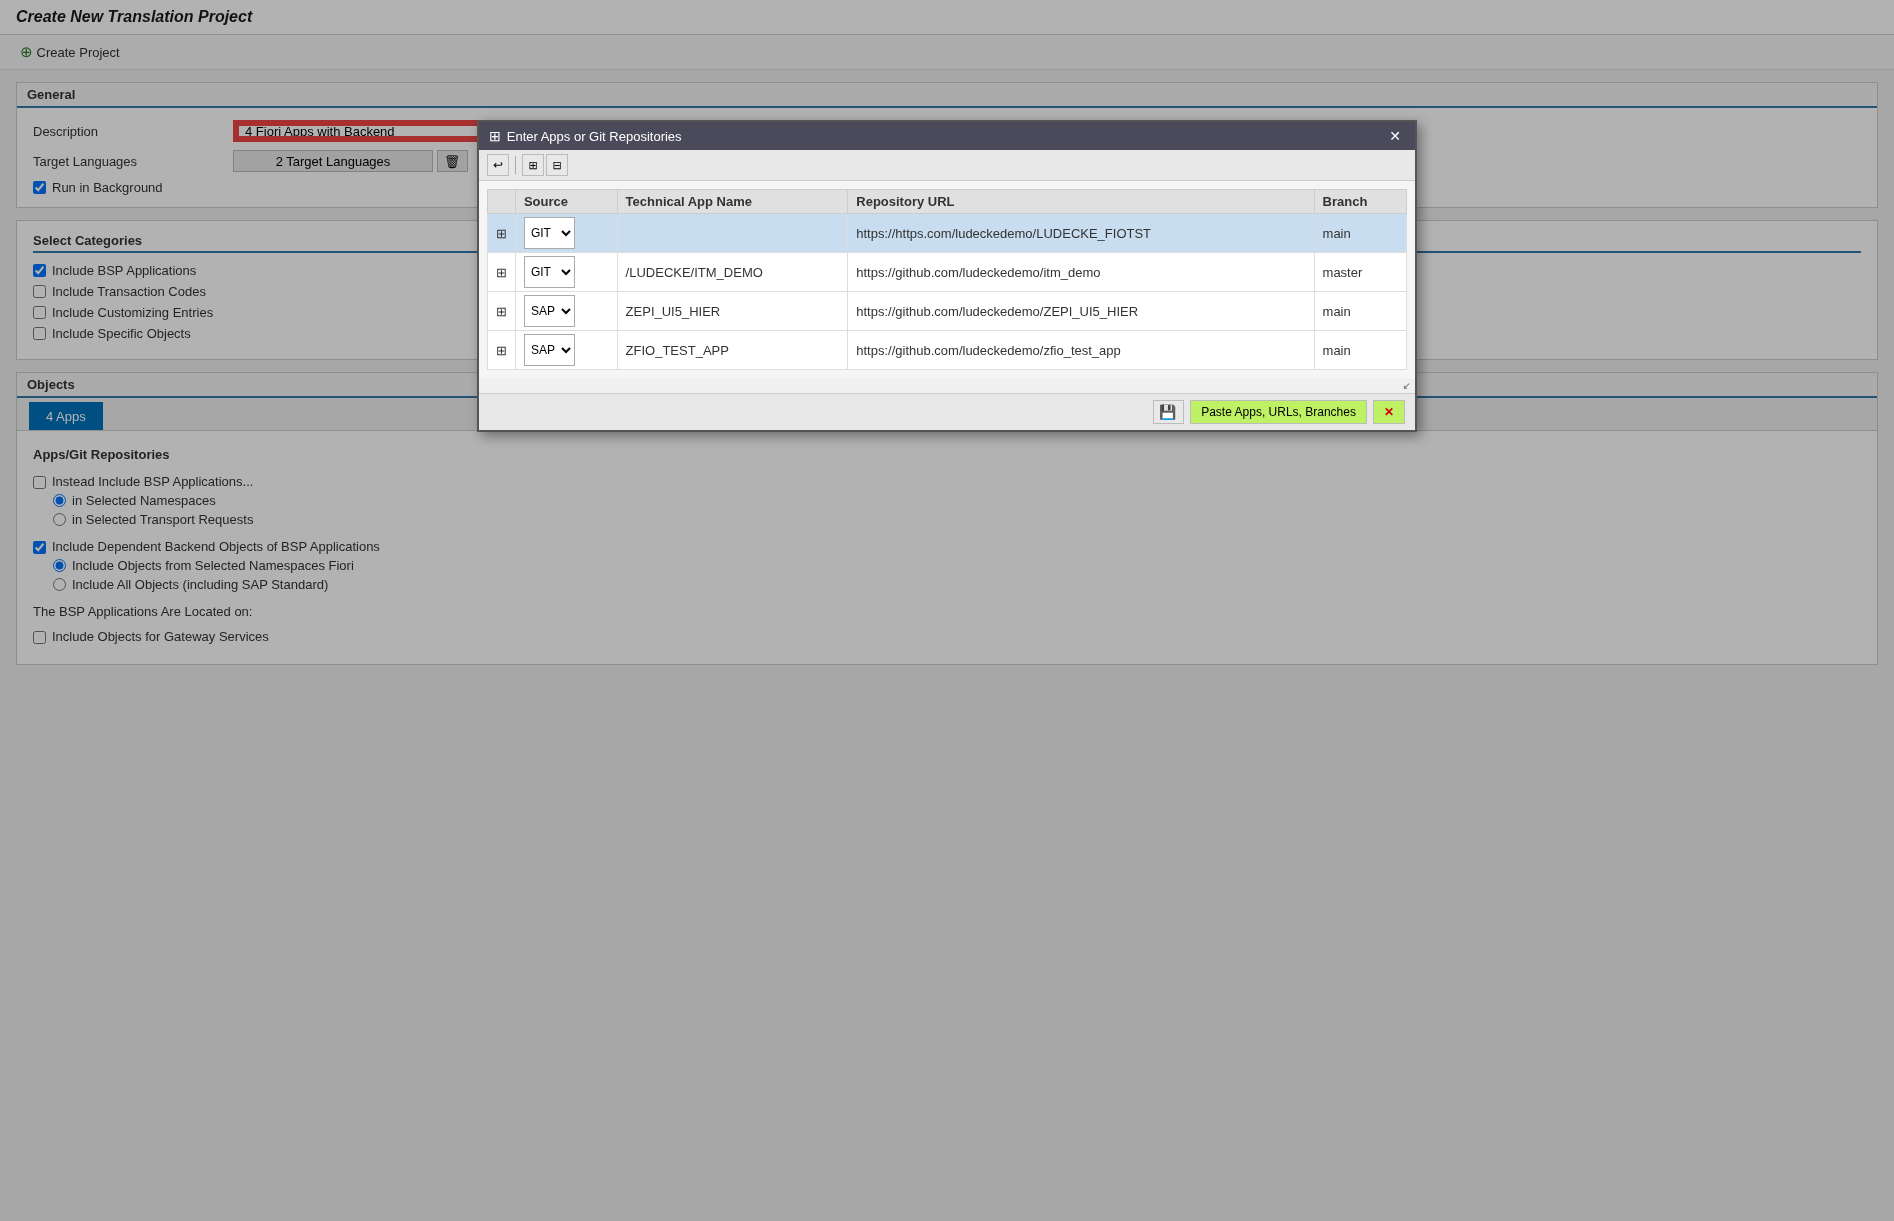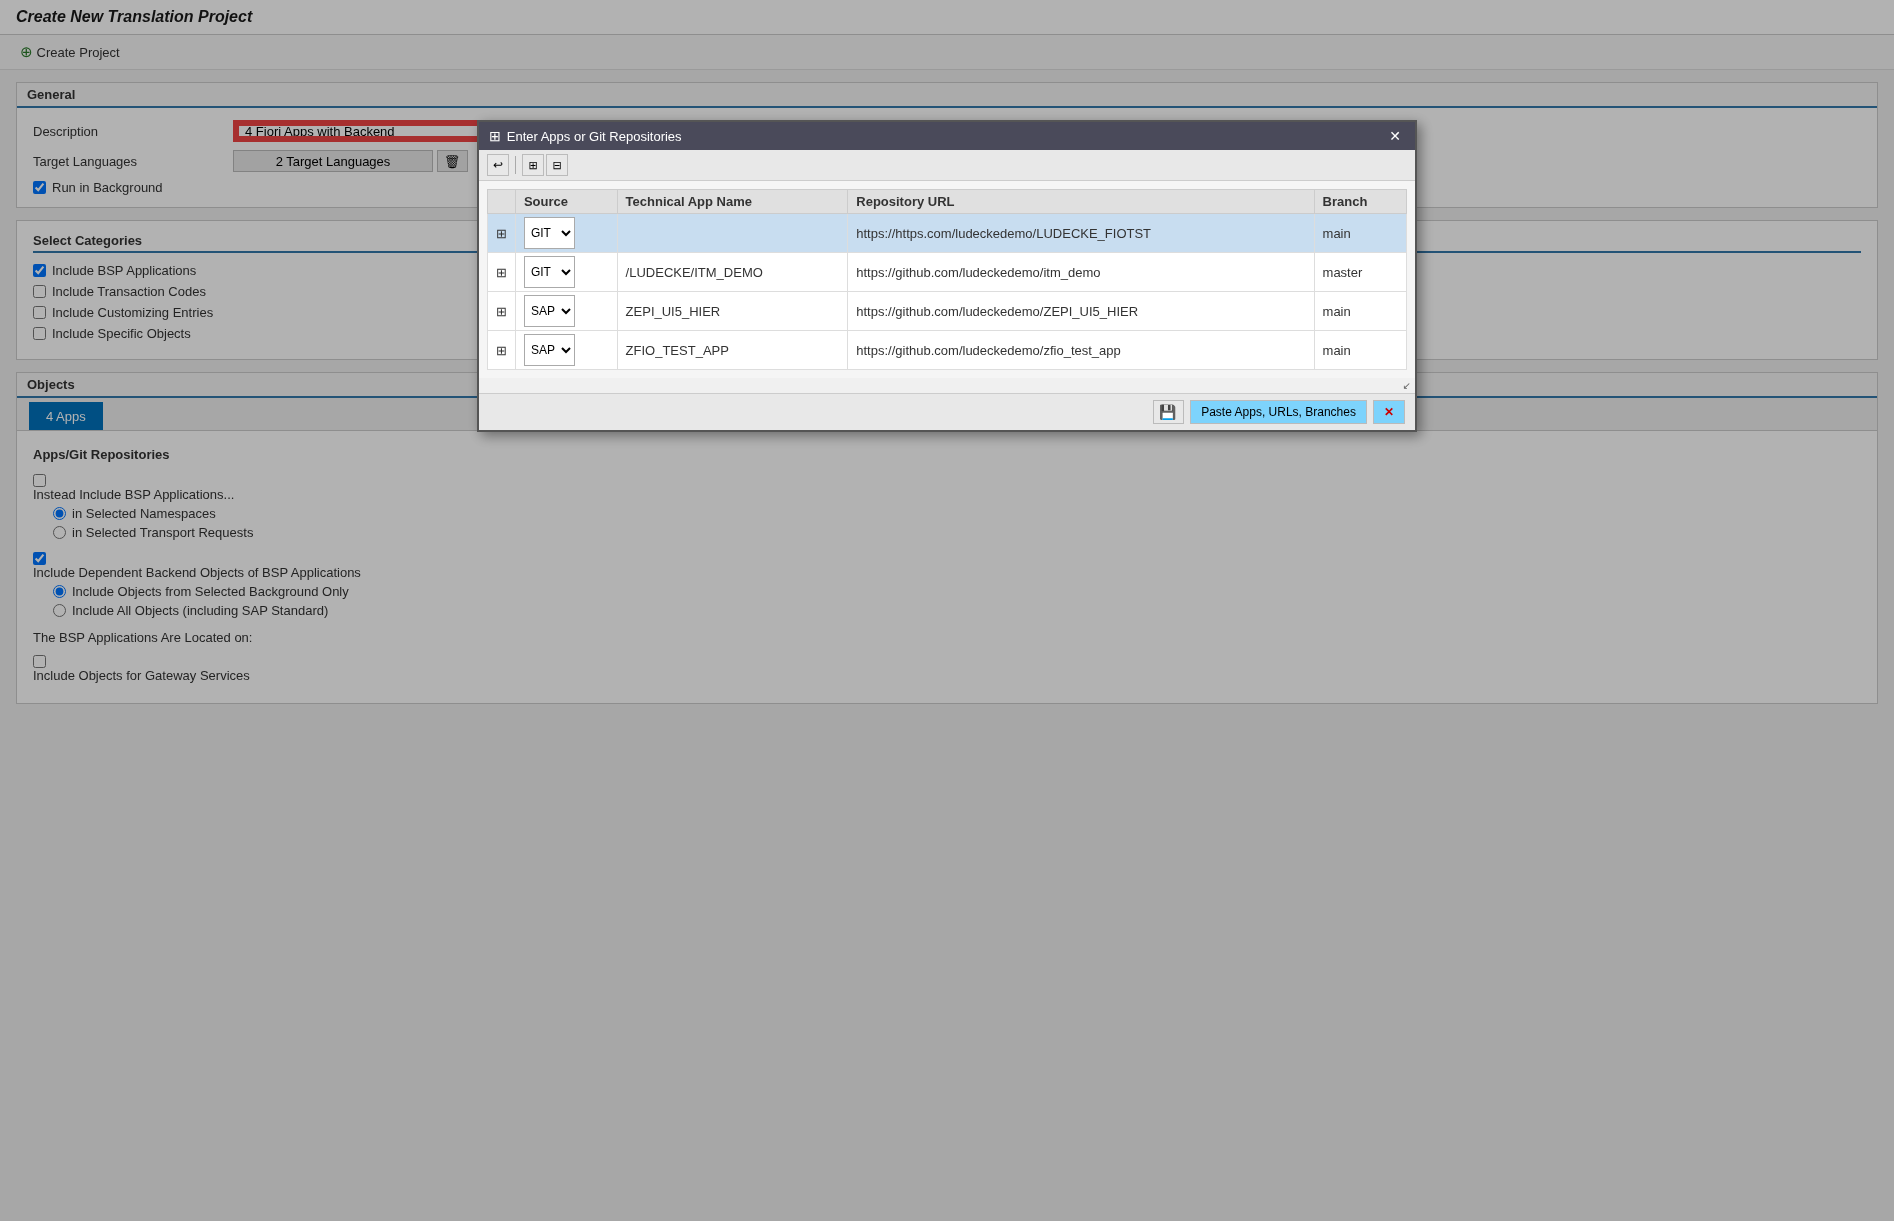--- a/index.html
+++ b/index.html
@@ -182,23 +182,22 @@
       font-size: 13px;
     }
     .radio-item input[type=radio] {
       margin-right: 6px;
     }
     .indent {
       margin-left: 20px;
     }
     .bsp-checkbox {
       display: flex;
-      align-items: flex-start;
+      align-items: flex-end;
       margin-bottom: 4px;
-      flex-direction: column;
     }
     .bsp-checkbox input[type=checkbox] {
       margin-right: 6px;
     }
     
     .modal-overlay {
       position: fixed;
       top: 0; left: 0; right: 0; bottom: 0;
       background: rgba(0,0,0,0.3);
       z-index: 100;
@@ -312,21 +311,21 @@
     .modal-footer {
       background: #e8e8e8;
       border-top: 1px solid #ccc;
       padding: 6px 10px;
       display: flex;
       align-items: center;
       justify-content: flex-end;
       gap: 6px;
     }
     .footer-btn {
-      background: #7dd3fc;
+      background: #bef264;
       border: 1px solid #bbb;
       padding: 3px 10px;
       font-size: 12px;
       cursor: pointer;
       display: inline-flex;
       align-items: center;
       gap: 4px;
       height: 24px;
     }
     .save-icon-btn {
@@ -468,21 +467,21 @@
         </div>
       </div>
       <div class="dependent-section">
         <div class="bsp-checkbox">
           <input type="checkbox" id="dep-bsp" checked="" style="">
           <label for="dep-bsp">Include Dependent Backend Objects of BSP Applications</label>
         </div>
         <div class="indent">
           <div class="radio-item">
             <input type="radio" name="dep-loc" id="dep-ns" checked="" style="">
-            <label for="dep-ns">Include Objects from Selected Background Only</label>
+            <label for="dep-ns">Include Objects from Selected Namespaces Fiori</label>
           </div>
           <div class="radio-item">
             <input type="radio" name="dep-loc" id="dep-all" style="">
             <label for="dep-all">Include All Objects (including SAP Standard)</label>
           </div>
         </div>
       </div>
       <div style="margin-top:12px;">
         <span>The BSP Applications Are Located on:</span>
       </div>

